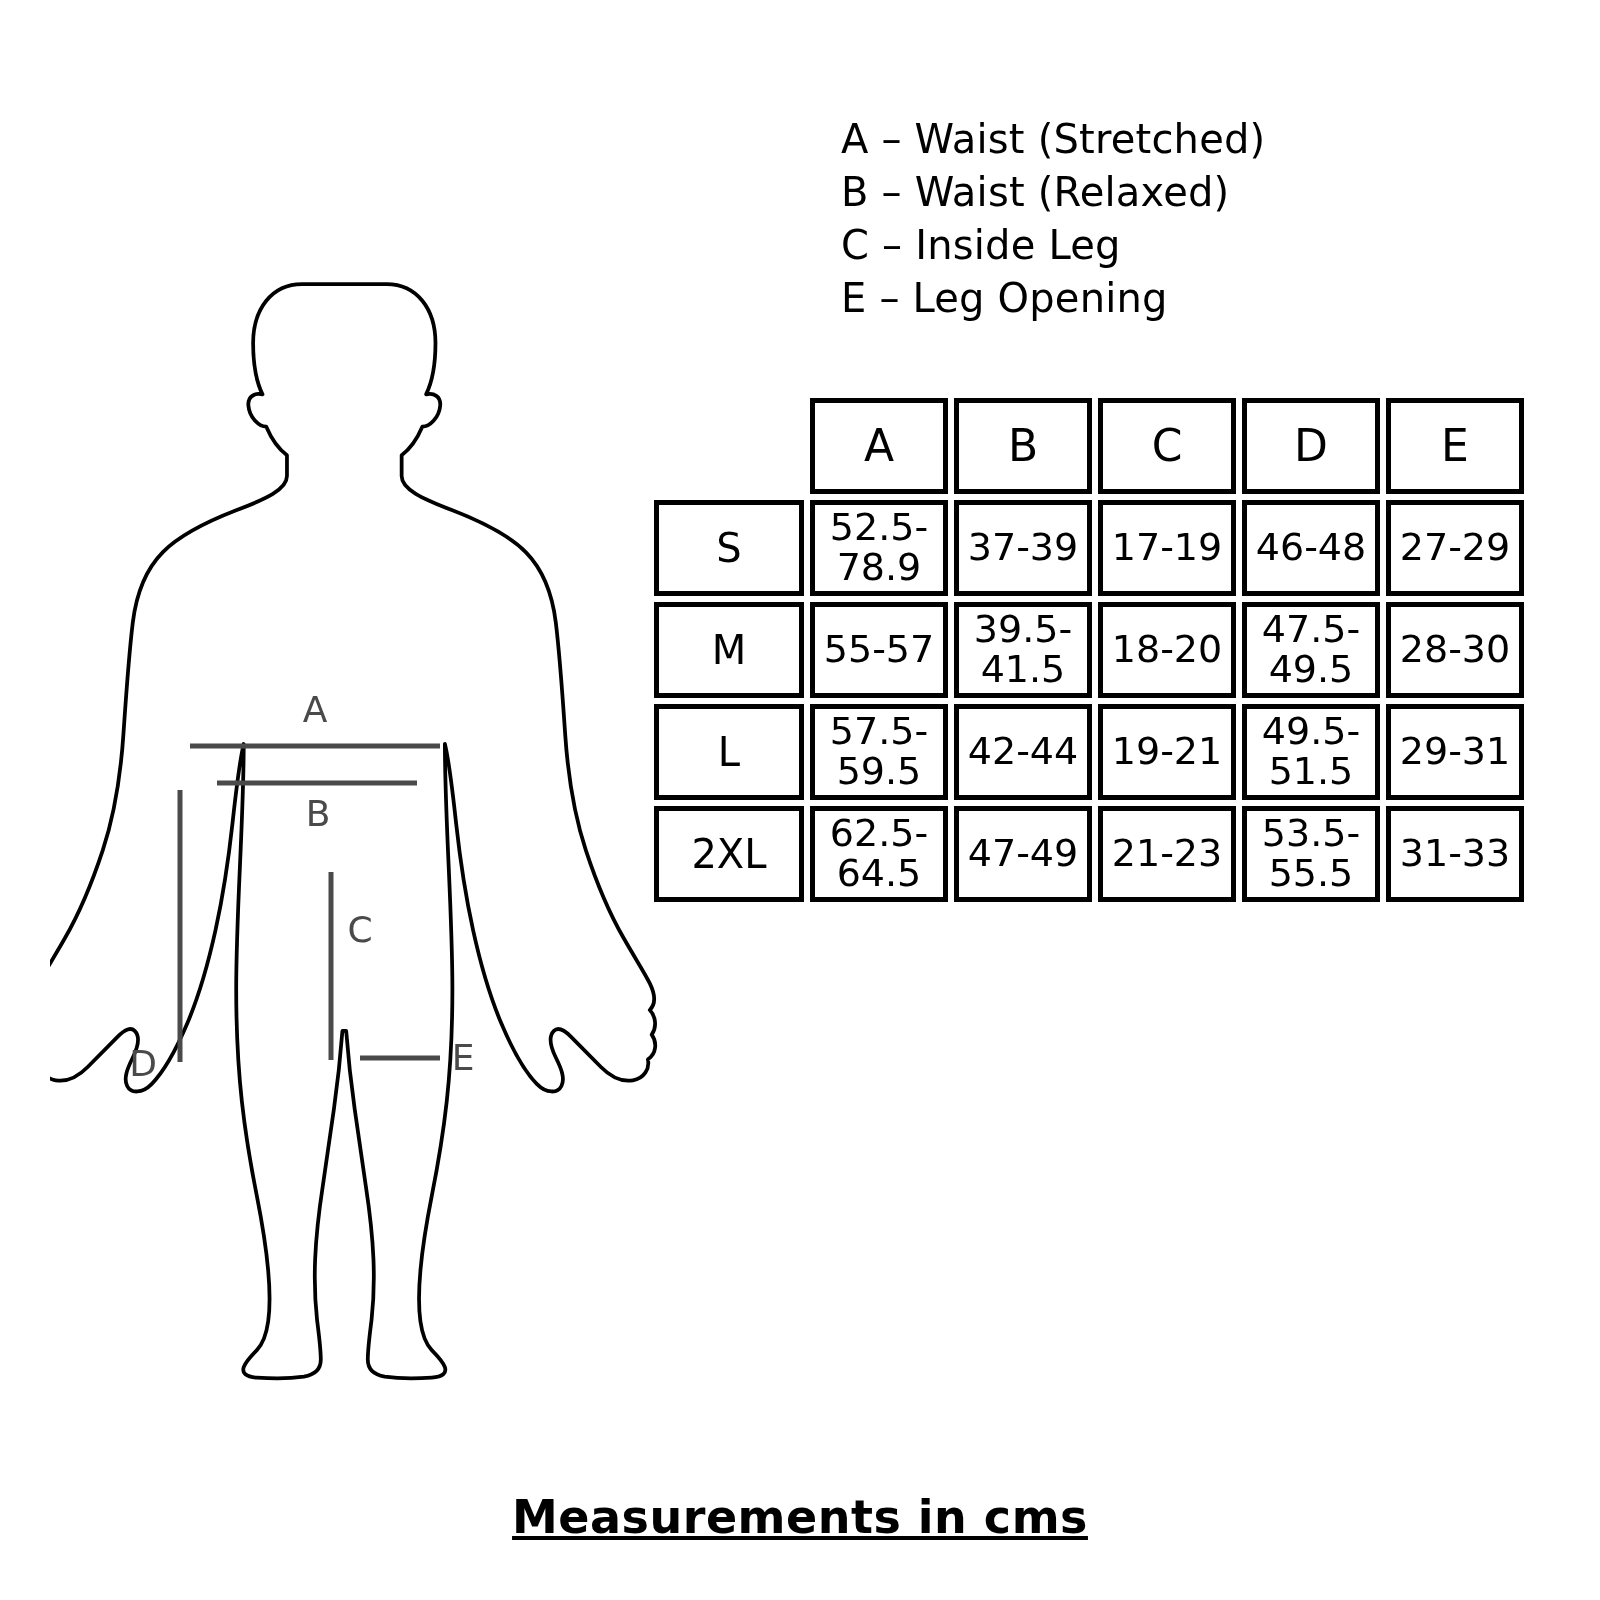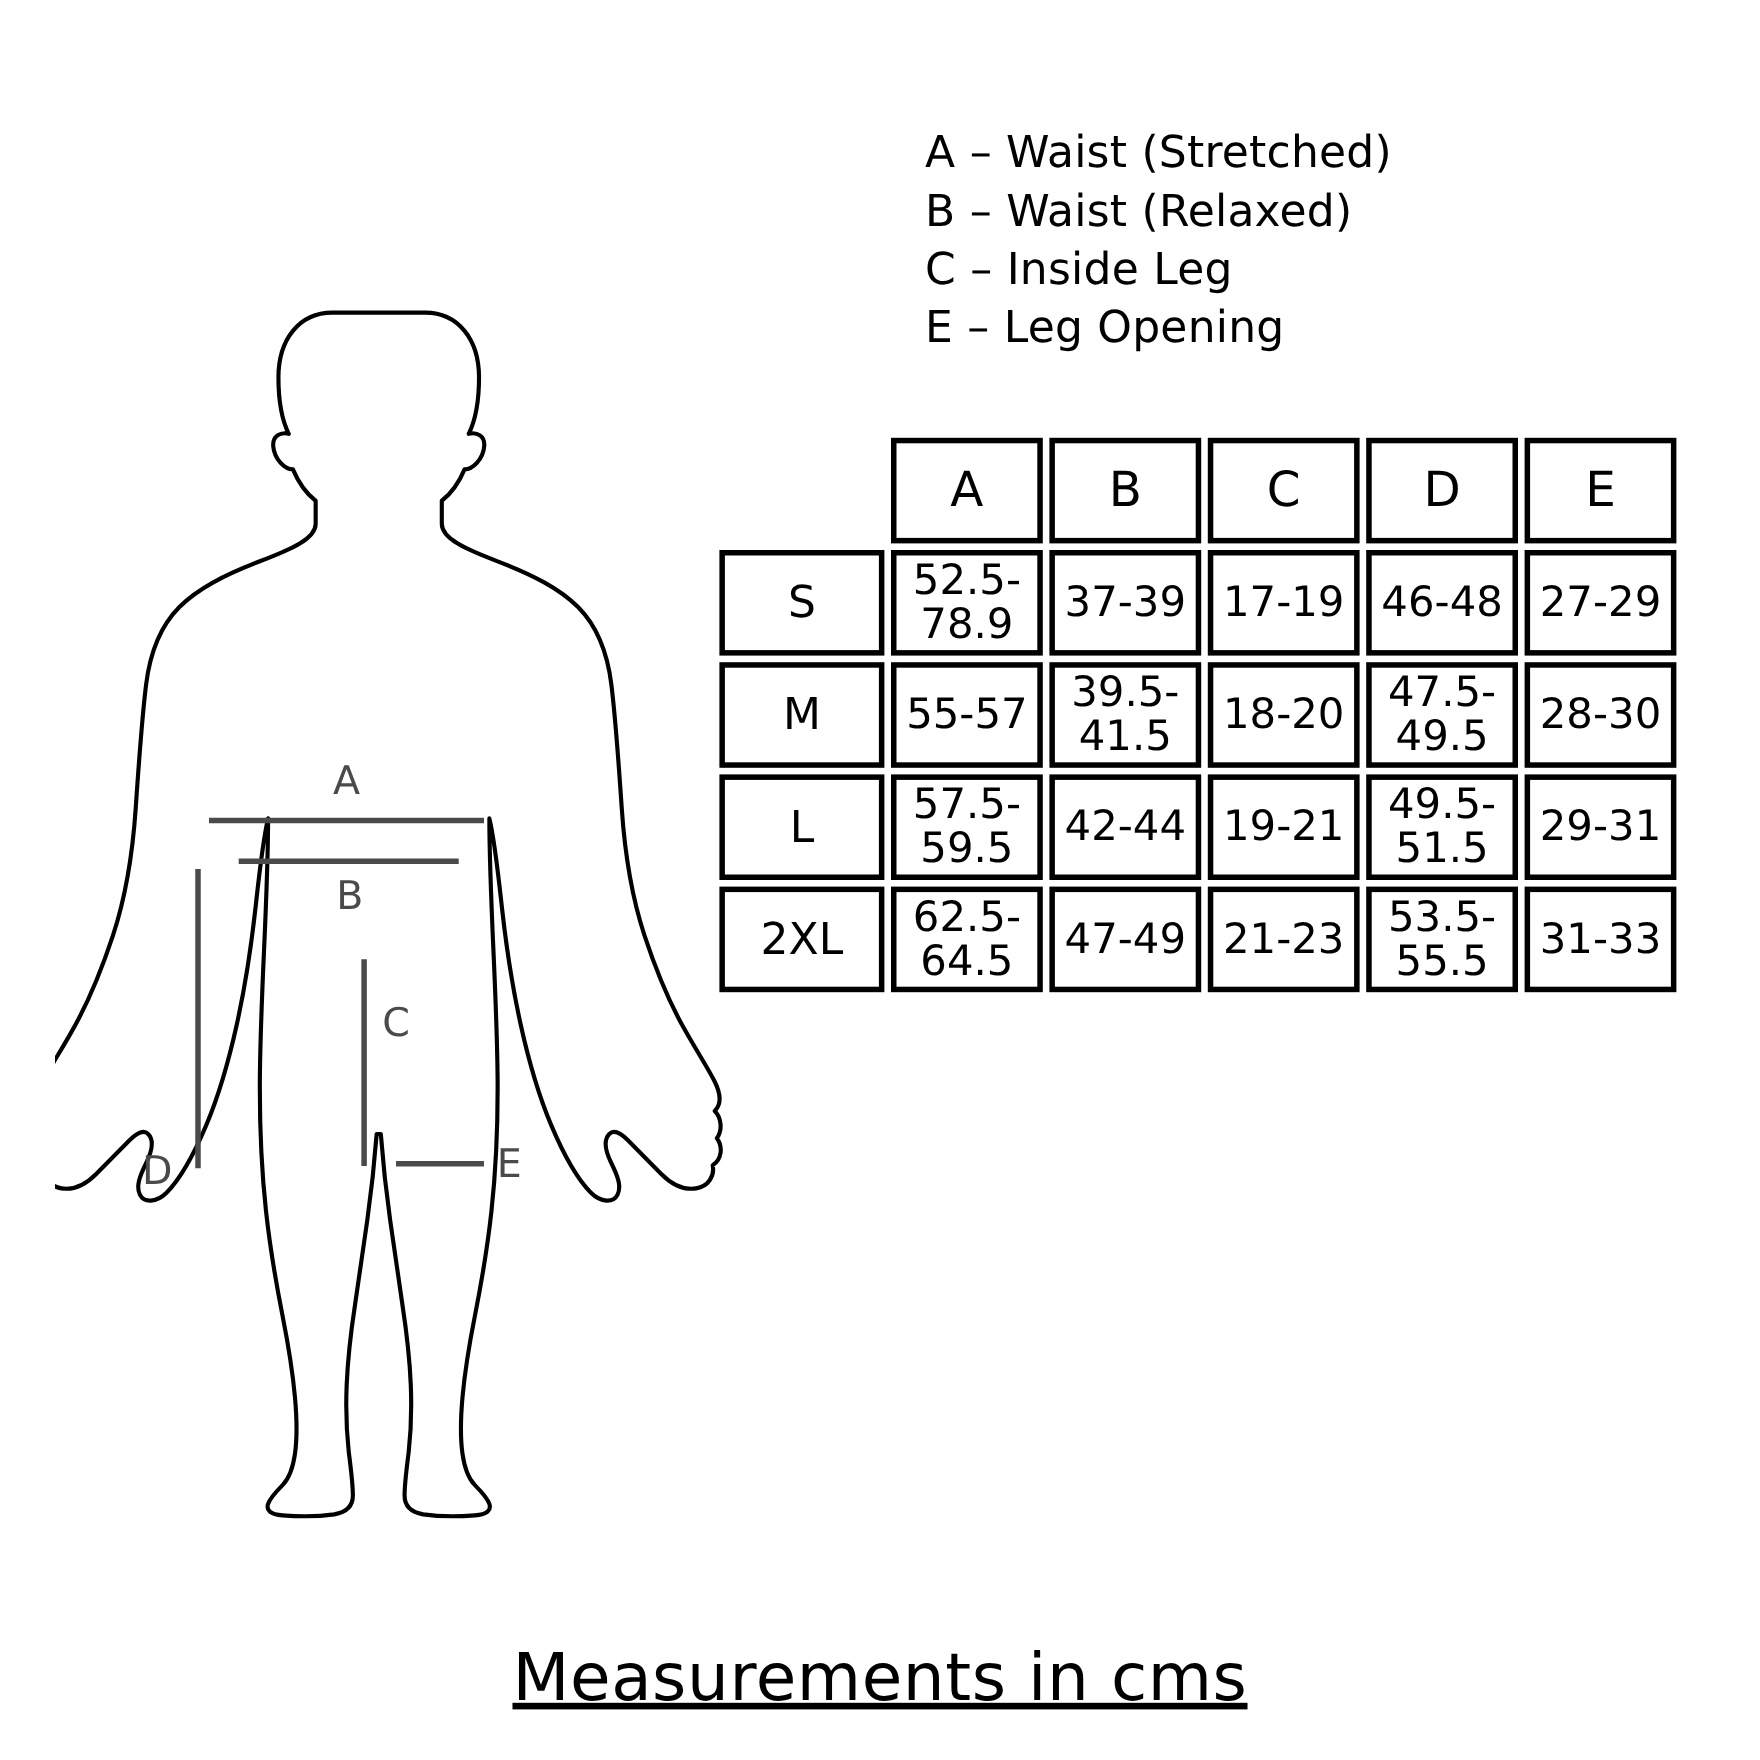--- a/index.html
+++ b/index.html
@@ -80,22 +80,22 @@
 
   
   #footer-note {
     position: absolute;
     left: 0;
     top: 1490px;
     width: 1600px;
     text-align: center;
   }
   #footer-note span {
-    font-size: 60px;
-    font-weight: normal;
+    font-size: 46px;
+    font-weight: bold;
     color: #000000;
     text-decoration: underline;
     letter-spacing: 0.5px;
   }
 
   .fig-label {
     font-size: 36px;
     fill: #4a4a4a;
     font-family: "DejaVu Sans", sans-serif;
   }

